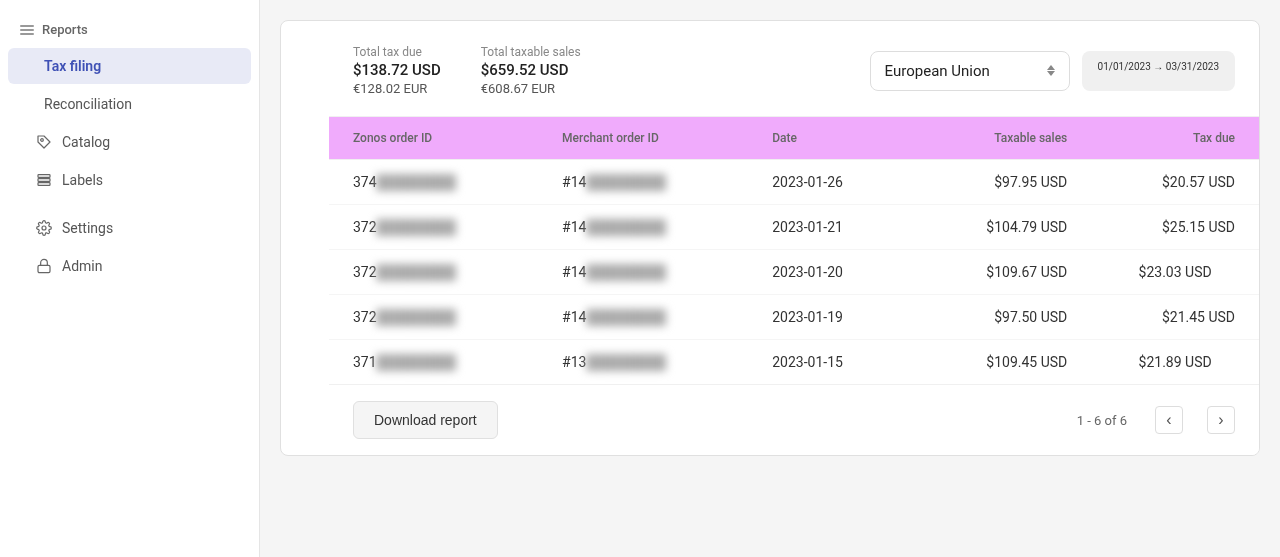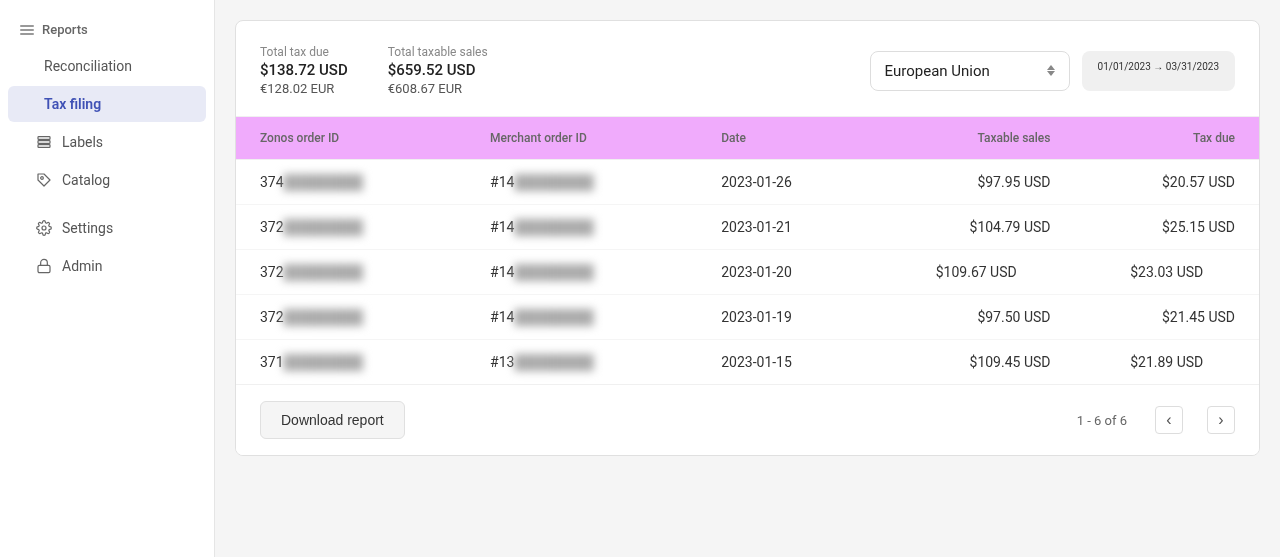--- a/index.html
+++ b/index.html
@@ -8,21 +8,21 @@
       background: #f5f5f5;
       display: flex;
       height: 557px;
       overflow: hidden;
       font-size: 14px;
       color: #333;
     }
 
     
     .sidebar {
-      width: 215px;
+      width: 260px;
       background: #fff;
       border-right: 1px solid #e5e5e5;
       padding: 12px 0;
       flex-shrink: 0;
       display: flex;
       flex-direction: column;
     }
     .sidebar-section-header {
       display: flex;
       align-items: center;
@@ -77,20 +77,21 @@
       flex: 1;
       padding: 20px;
       overflow-y: auto;
       background: #f5f5f5;
     }
     .card {
       background: #fff;
       border-radius: 8px;
       border: 1px solid #e0e0e0;
       overflow: hidden;
+      padding-left: 48px;
     }
 
     
     .card-header {
       display: flex;
       align-items: center;
       padding: 24px 24px 20px;
       gap: 40px;
       border-bottom: 1px solid #f0f0f0;
     }
@@ -252,47 +253,47 @@
 <nav class="sidebar">
   <div class="sidebar-section-header">
     <div class="icon-bars">
       <span></span>
         <span></span>
         <span></span>
     </div>
     <span>Reports</span>
   </div>
 
+  <div class="sidebar-item sub active">
+    <span>Tax filing</span>
+  </div>
+
   <div class="sidebar-item sub">
     <span>Reconciliation</span>
   </div>
 
-  <div class="sidebar-item sub active">
-    <span>Tax filing</span>
+  <div class="sidebar-item">
+    <div class="item-icon">
+      <svg width="16" height="16" viewBox="0 0 24 24" fill="none" stroke="#666" stroke-width="1.8" stroke-linecap="round" stroke-linejoin="round">
+        <circle cx="9" cy="9" r="2"></circle>
+          <path d="M21 12l-9-9H3v9l9 9 9-9z"></path>
+      </svg>
+    </div>
+    <span>Catalog</span>
   </div>
 
   <div class="sidebar-item">
     <div class="item-icon">
       <svg width="16" height="16" viewBox="0 0 24 24" fill="none" stroke="#666" stroke-width="1.8" stroke-linecap="round" stroke-linejoin="round">
         <rect x="3" y="4" width="18" height="4" rx="1"></rect>
           <rect x="3" y="10" width="18" height="4" rx="1"></rect>
           <rect x="3" y="16" width="18" height="4" rx="1"></rect>
       </svg>
     </div>
     <span>Labels</span>
-  </div>
-
-  <div class="sidebar-item">
-    <div class="item-icon">
-      <svg width="16" height="16" viewBox="0 0 24 24" fill="none" stroke="#666" stroke-width="1.8" stroke-linecap="round" stroke-linejoin="round">
-        <circle cx="9" cy="9" r="2"></circle>
-          <path d="M21 12l-9-9H3v9l9 9 9-9z"></path>
-      </svg>
-    </div>
-    <span>Catalog</span>
   </div>
 
   <div style="margin-top:10px;"></div>
 
   <div class="sidebar-item">
     <div class="item-icon">
       <svg width="16" height="16" viewBox="0 0 24 24" fill="none" stroke="#666" stroke-width="1.8" stroke-linecap="round" stroke-linejoin="round">
         <circle cx="12" cy="12" r="3"></circle>
         <path d="M19.4 15a1.65 1.65 0 0 0 .33 1.82l.06.06a2 2 0 0 1-2.83 2.83l-.06-.06a1.65 1.65 0 0 0-1.82-.33 1.65 1.65 0 0 0-1 1.51V21a2 2 0 0 1-4 0v-.09A1.65 1.65 0 0 0 9 19.4a1.65 1.65 0 0 0-1.82.33l-.06.06a2 2 0 0 1-2.83-2.83l.06-.06A1.65 1.65 0 0 0 4.68 15a1.65 1.65 0 0 0-1.51-1H3a2 2 0 0 1 0-4h.09A1.65 1.65 0 0 0 4.6 9a1.65 1.65 0 0 0-.33-1.82l-.06-.06a2 2 0 0 1 2.83-2.83l.06.06A1.65 1.65 0 0 0 9 4.68a1.65 1.65 0 0 0 1-1.51V3a2 2 0 0 1 4 0v.09a1.65 1.65 0 0 0 1 1.51 1.65 1.65 0 0 0 1.82-.33l.06-.06a2 2 0 0 1 2.83 2.83l-.06.06A1.65 1.65 0 0 0 19.4 9a1.65 1.65 0 0 0 1.51 1H21a2 2 0 0 1 0 4h-.09a1.65 1.65 0 0 0-1.51 1z"></path>
       </svg>
@@ -372,21 +373,21 @@
       <td style="text-align:right;">$25.15 USD</td>
     </tr>
             <tr>
       <td>
         <span>372</span><span class="blurred">████████</span>
       </td>
       <td>
         <span>#14</span><span class="blurred">████████</span>
       </td>
       <td>2023-01-20</td>
-      <td style="text-align:center;">$109.67 USD</td>
+      <td style="text-align:right;">$109.67 USD</td>
       <td style="text-align:center;">$23.03 USD</td>
     </tr>
             <tr>
       <td>
         <span>372</span><span class="blurred">████████</span>
       </td>
       <td>
         <span>#14</span><span class="blurred">████████</span>
       </td>
       <td>2023-01-19</td>

